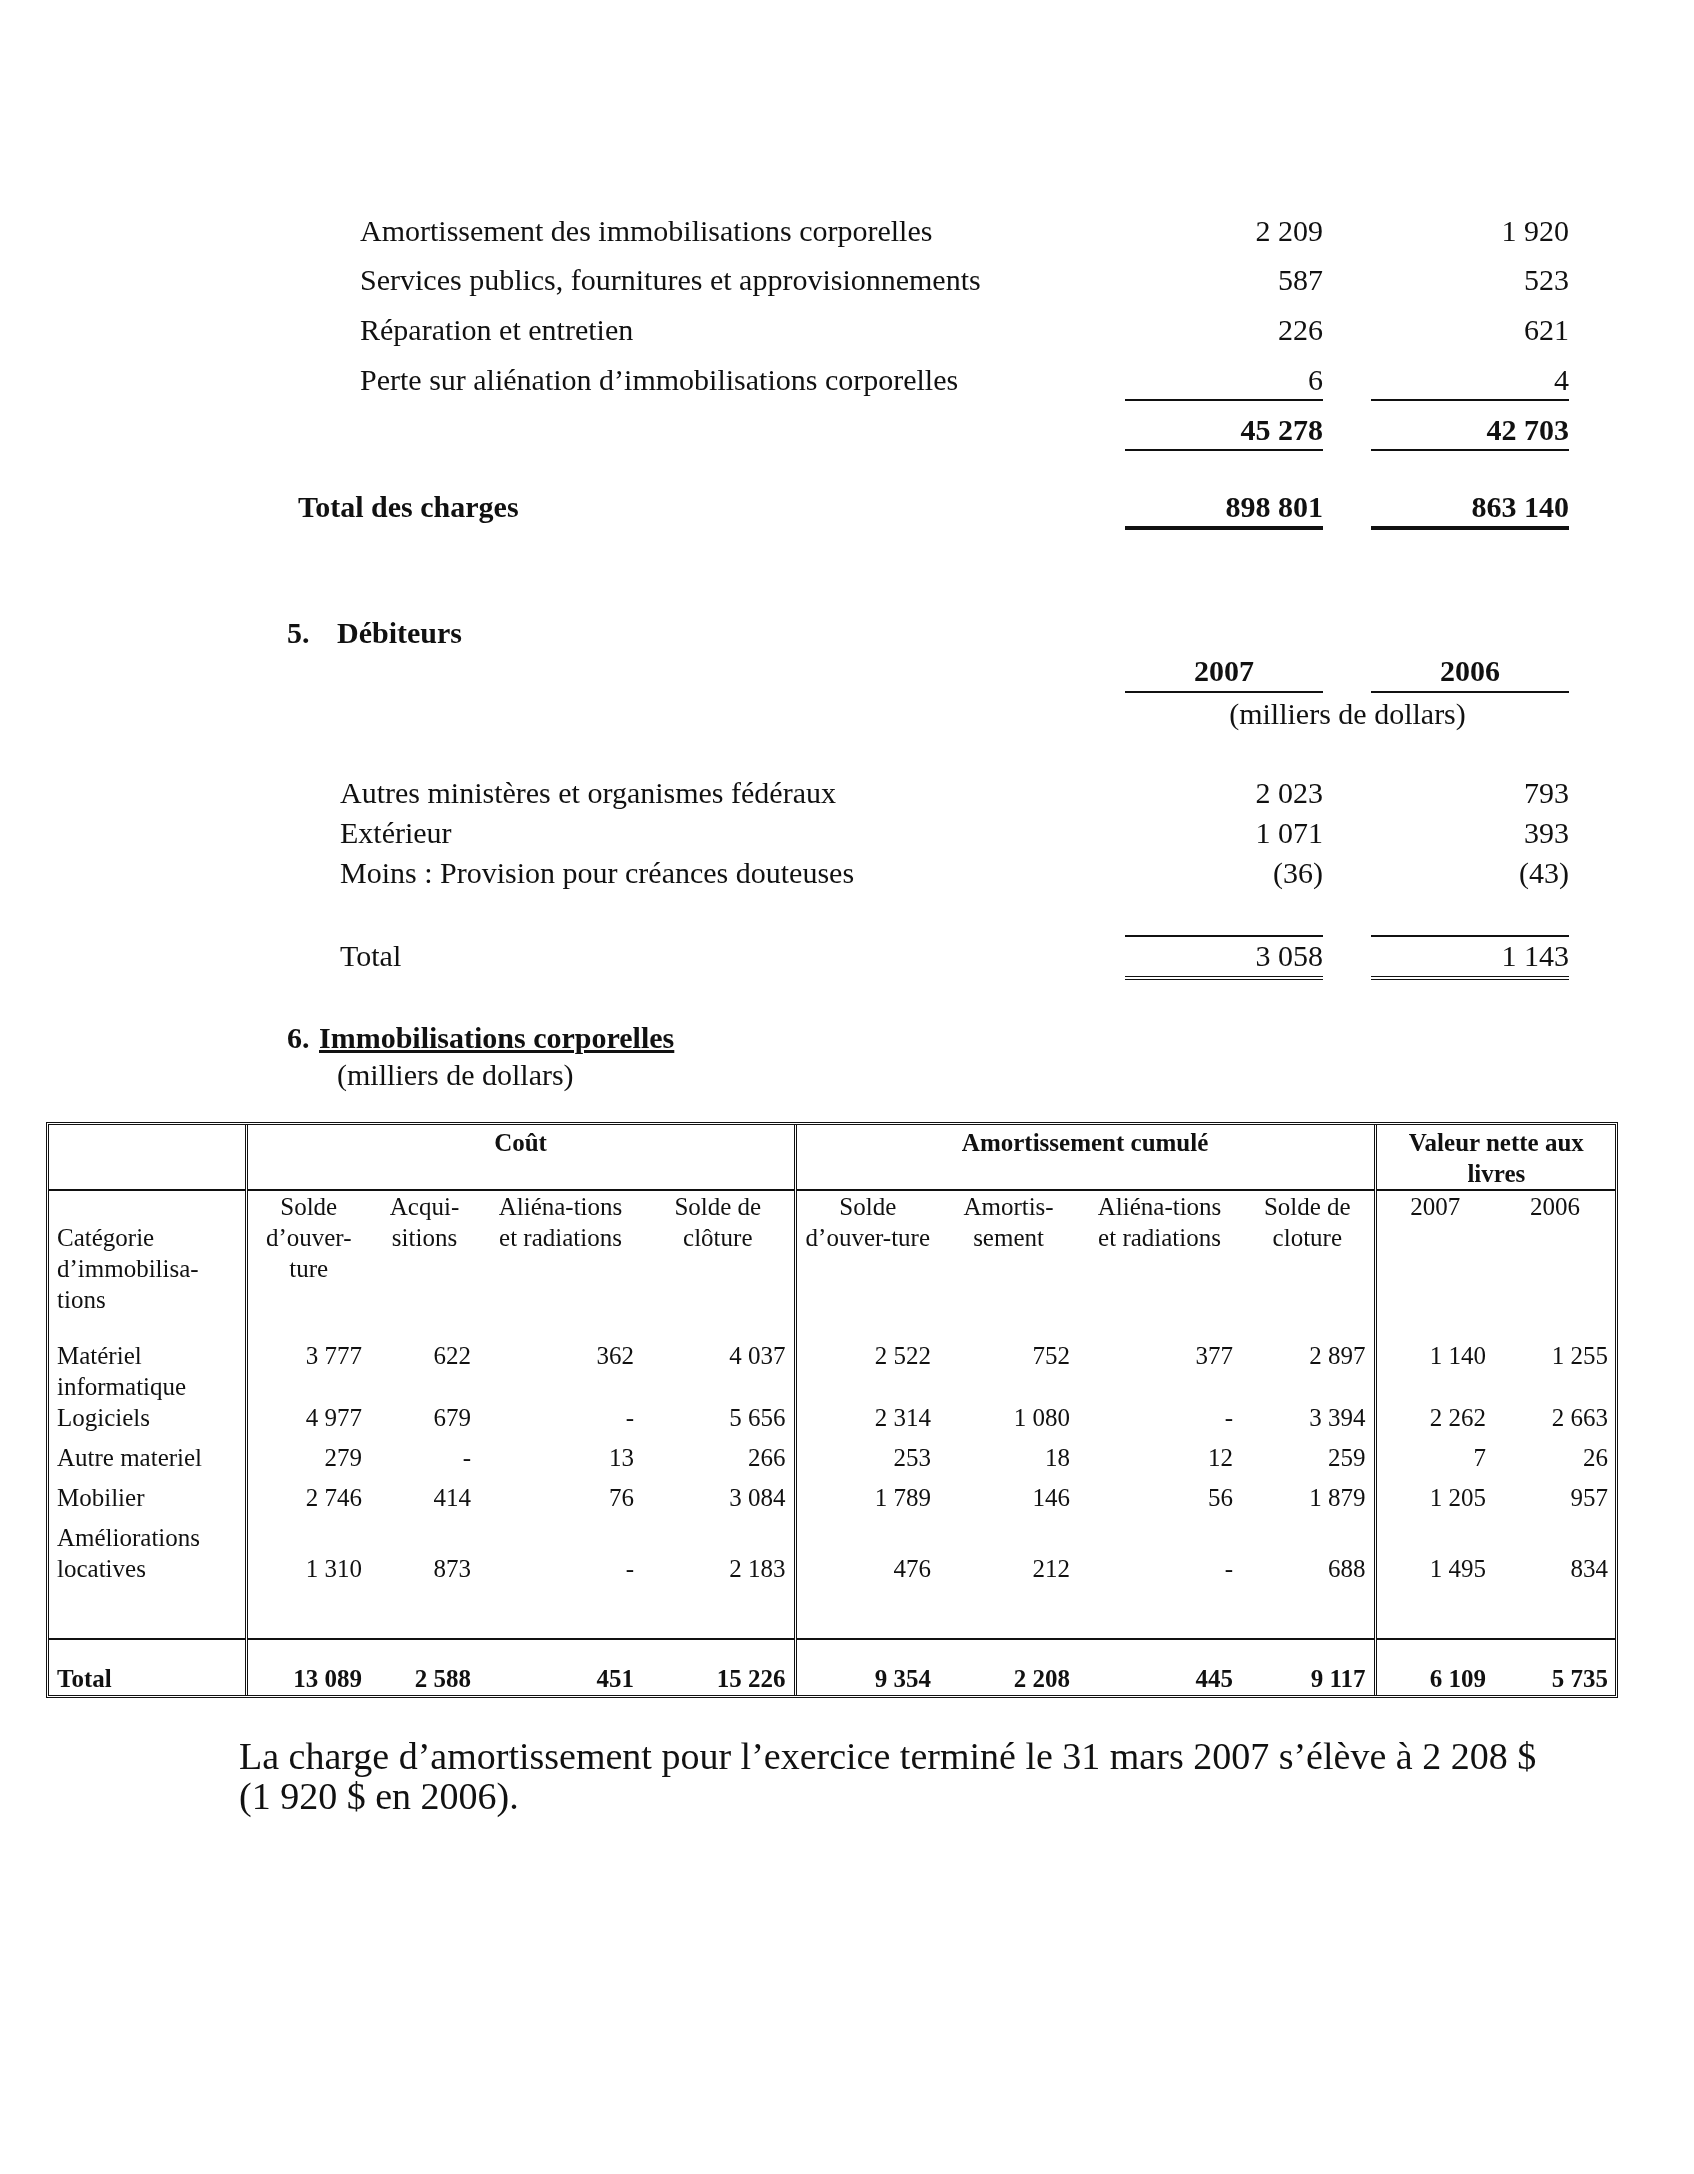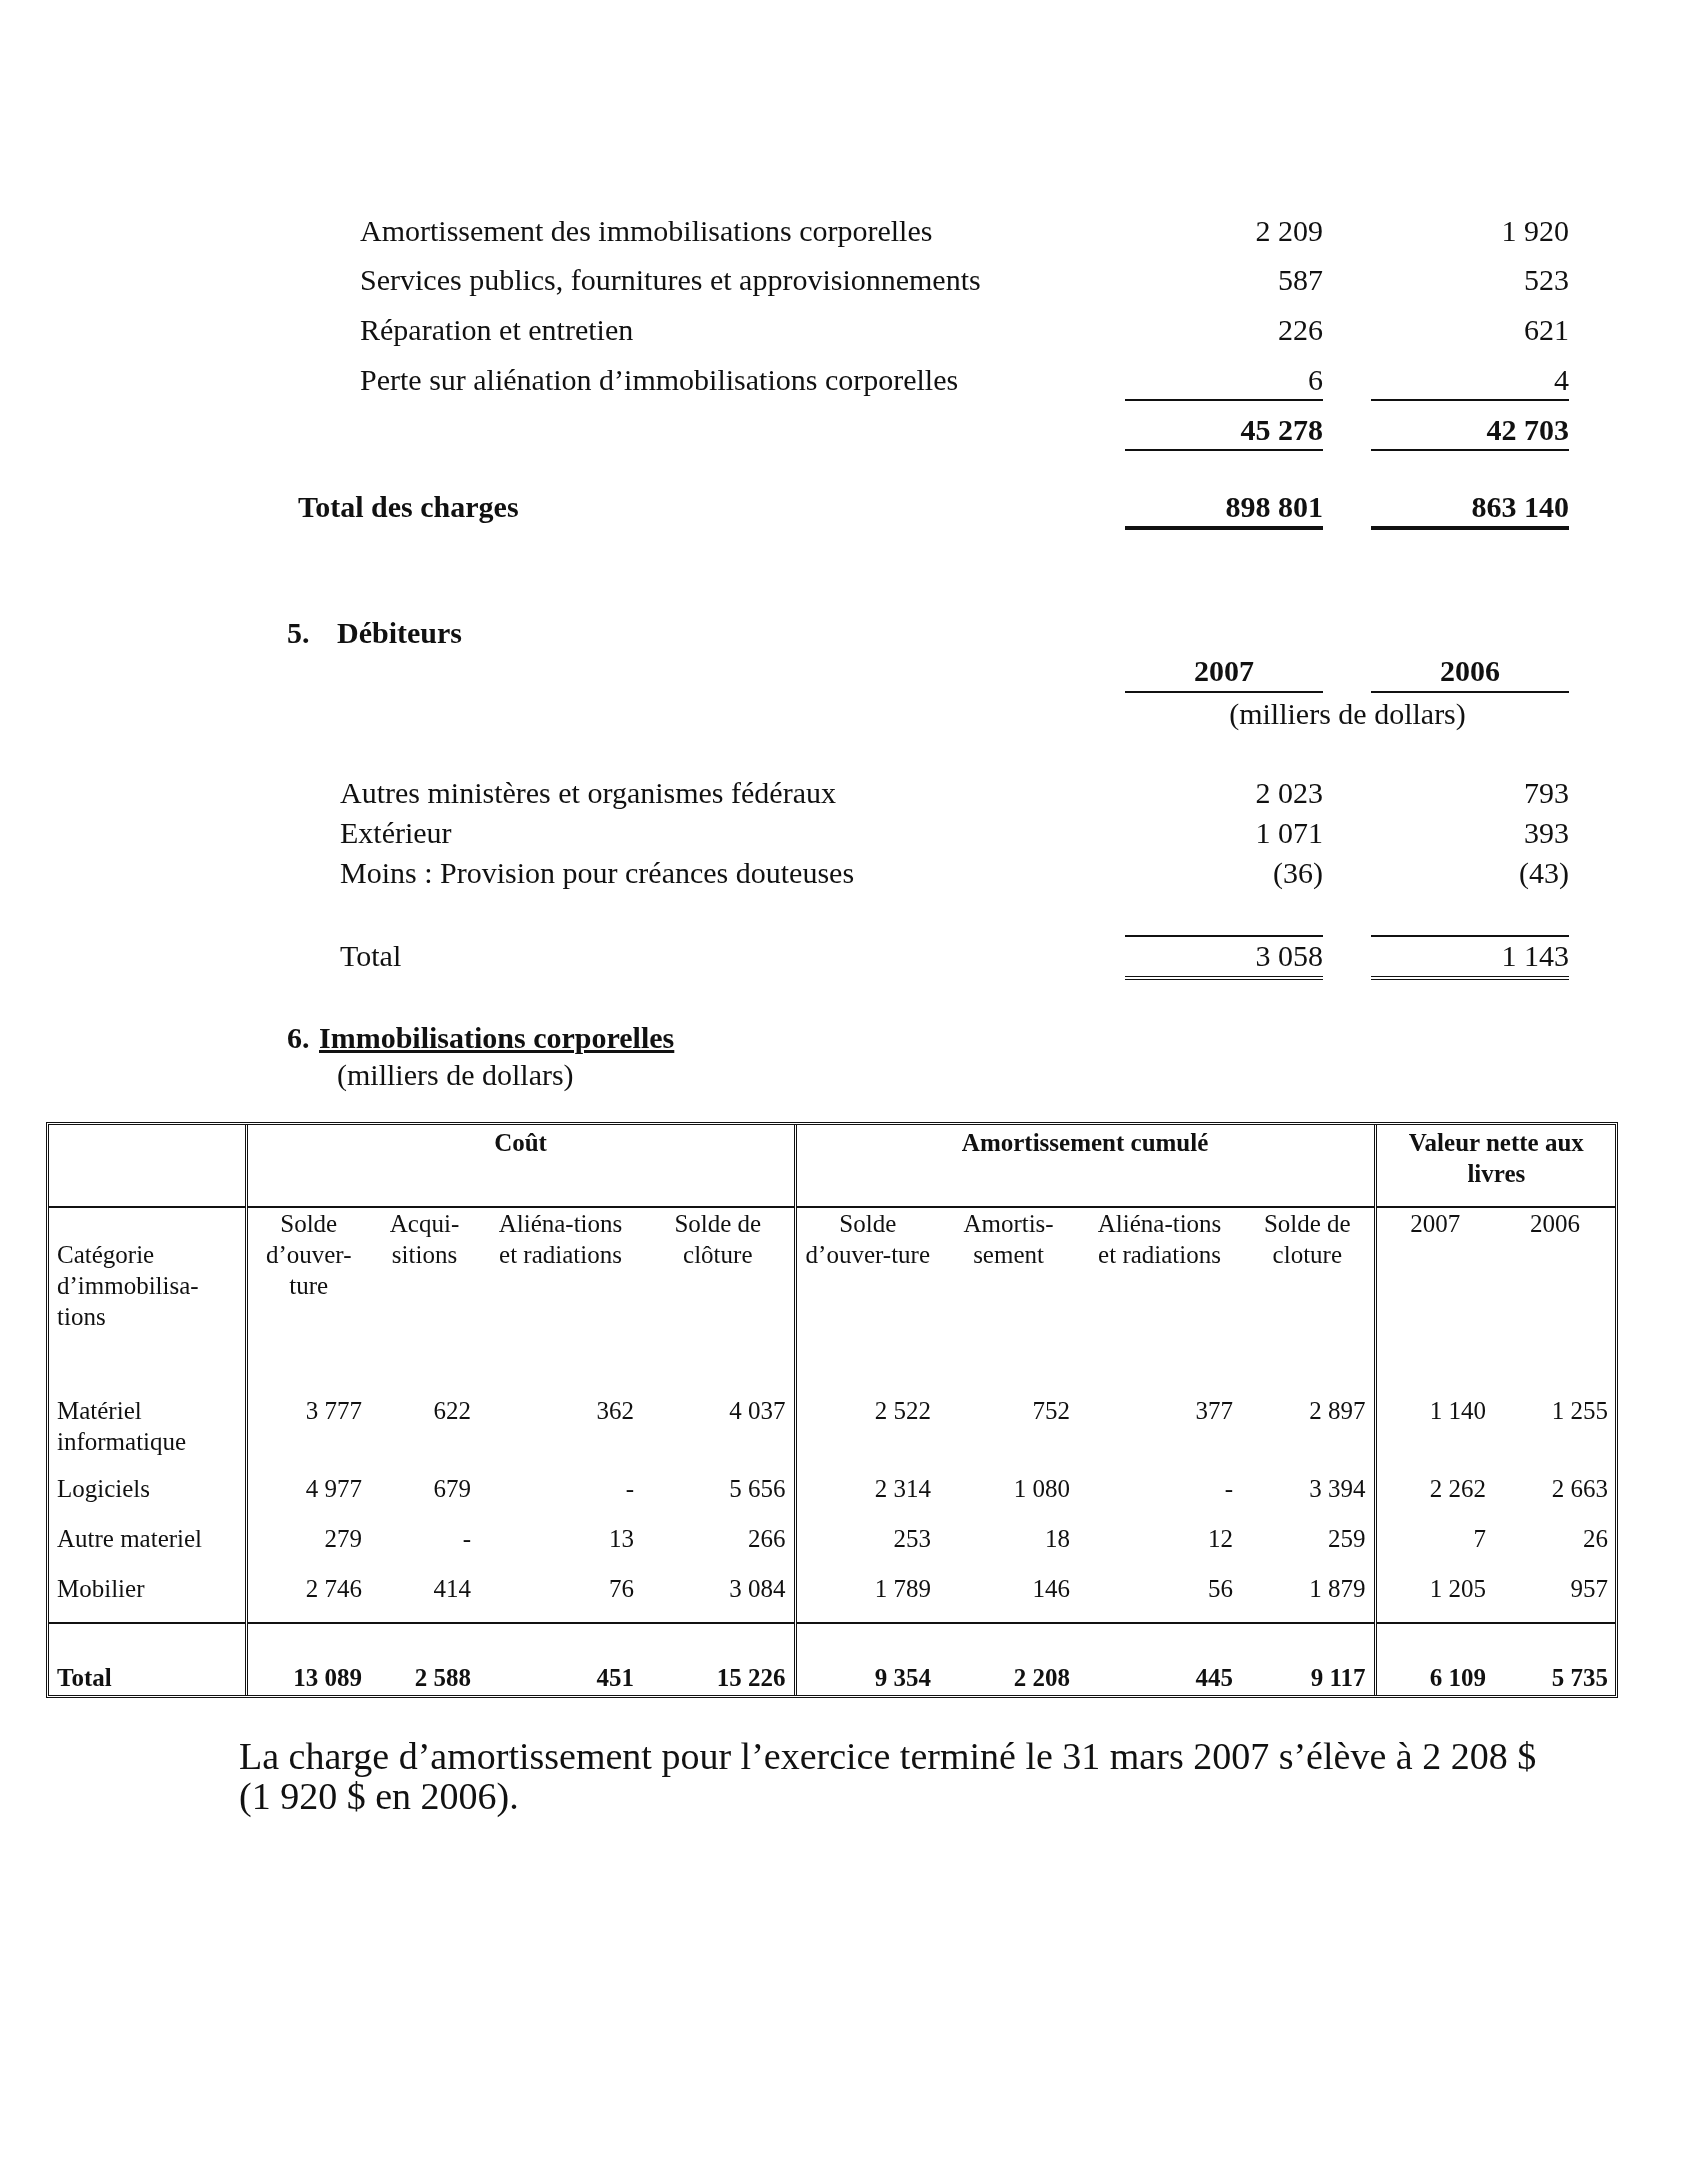--- a/index.html
+++ b/index.html
@@ -186,20 +186,33 @@
         <td class="rt">76</td>
         <td class="rt">3 084</td>
         <td class="vl rt">1 789</td>
         <td class="rt">146</td>
         <td class="rt">56</td>
         <td class="rt">1 879</td>
         <td class="vl rt">1 205</td>
         <td class="rt">957</td>
       </tr>
 
+      <tr style="height:117px;">
+        <td class="lf">Améliorations locatives</td>
+        <td class="vl rt" style="padding-top:31px;">1 310</td>
+        <td class="rt" style="padding-top:31px;">873</td>
+        <td class="rt" style="padding-top:31px;">-</td>
+        <td class="rt" style="padding-top:31px;">2 183</td>
+        <td class="vl rt" style="padding-top:31px;">476</td>
+        <td class="rt" style="padding-top:31px;">212</td>
+        <td class="rt" style="padding-top:31px;">-</td>
+        <td class="rt" style="padding-top:31px;">688</td>
+        <td class="vl rt" style="padding-top:31px;">1 495</td>
+        <td class="rt" style="padding-top:31px;">834</td>
+      </tr>
 
       <tr style="height:57px;">
         <td class="lf b hl-t" style="vertical-align:bottom; padding-bottom:2px;">Total</td>
         <td class="vl rt b hl-t" style="vertical-align:bottom; padding-bottom:2px;margin-top:47px;">13 089</td>
         <td class="rt b hl-t" style="vertical-align:bottom; padding-bottom:2px;">2 588</td>
         <td class="rt b hl-t" style="vertical-align:bottom; padding-bottom:2px;">451</td>
         <td class="rt b hl-t" style="vertical-align:bottom; padding-bottom:2px;">15 226</td>
         <td class="vl rt b hl-t" style="vertical-align:bottom; padding-bottom:2px;">9 354</td>
         <td class="rt b hl-t" style="vertical-align:bottom; padding-bottom:2px;">2 208</td>
         <td class="rt b hl-t" style="vertical-align:bottom; padding-bottom:2px;">445</td>

